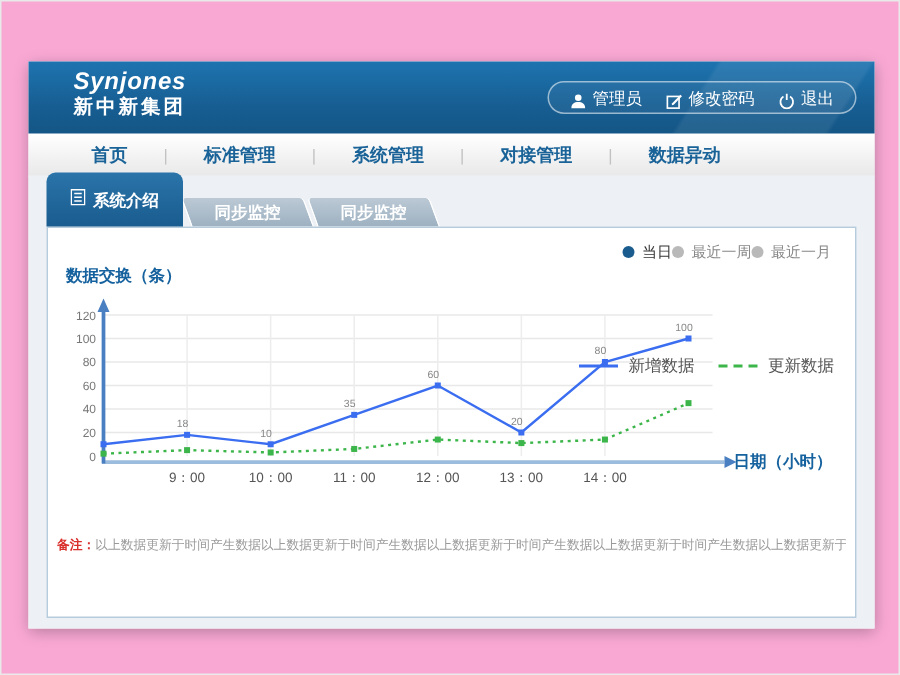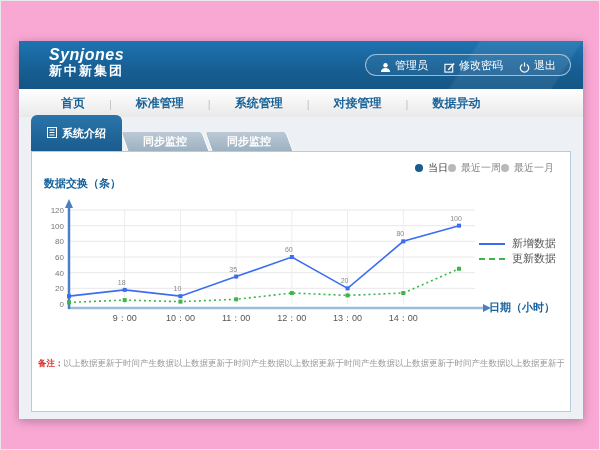--- a/index.html
+++ b/index.html
@@ -47,21 +47,21 @@
   .radio .dot { width:8px; height:8px; border-radius:50%; }
   .radio.sel .dot { background:#1b5c8e; }
   .radio.sel { color:#333; }
   .radio.unsel .dot { background:#b9b9b9; }
   .radio.unsel { color:#888; }
 
   .ylabel { position:absolute; left:12px; top:24px; color:#16629e; font-weight:bold; font-size:11px; }
   #chart-svg { position:absolute; left:12px; top:40px; }
   .xlabel { position:absolute; left:457px; top:148px; color:#16629e; font-weight:bold; font-size:11px; white-space:nowrap; }
 
-  .legend { position:absolute; right:14px; top:84px; display:flex; flex-direction:column; gap:0; }
+  .legend { position:absolute; right:14px; top:84px; display:flex; flex-direction:row; gap:16px; }
   .legend-row { display:flex; align-items:center; gap:7px; font-size:11px; color:#555; white-space:nowrap; }
   .ls { width:26px; height:0; }
   .ls-solid { border-top:2px solid #3a6df0; }
   .ls-dashed { border-top:2px dashed #3cb54a; }
 
   .note { position:absolute; left:6px; right:6px; top:206px; text-align:right; font-size:8.5px; color:#9a9a9a; white-space:nowrap; overflow:hidden; }
   .note-prefix { color:#d9302c; font-weight:bold; }
 </style>
 </head>
 <body>

